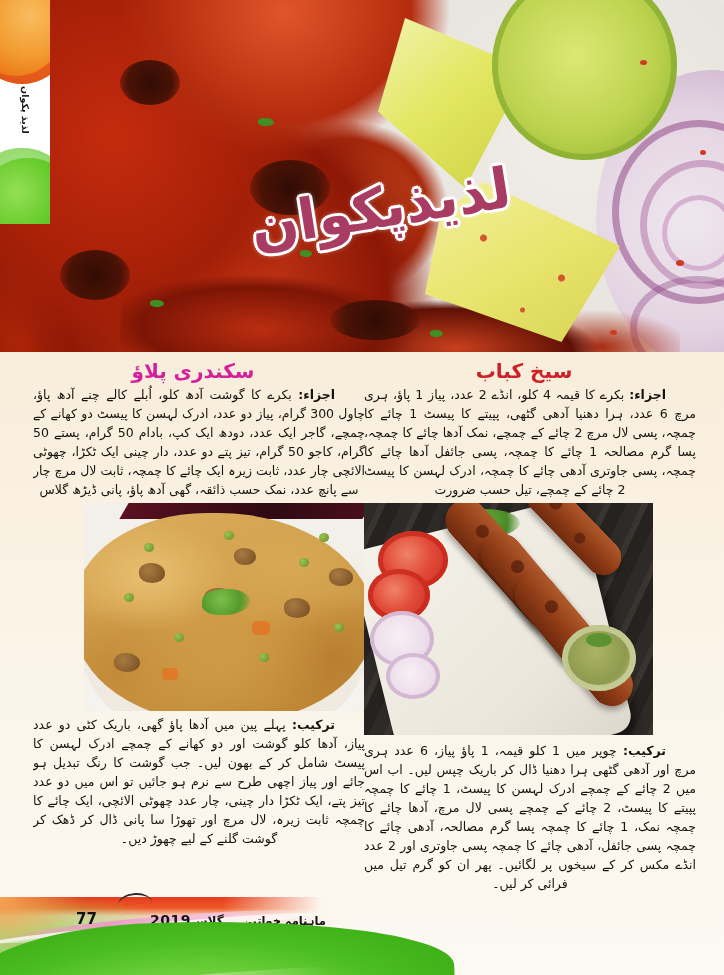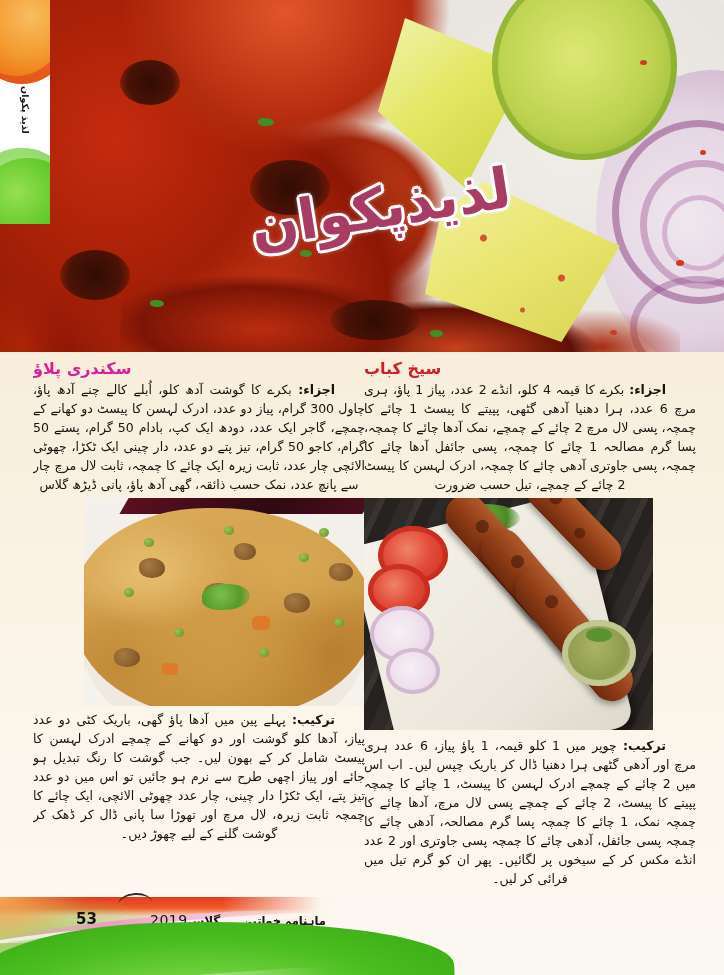--- a/index.html
+++ b/index.html
@@ -69,21 +69,21 @@
     box-shadow:inset -6px -8px 0 rgba(223,60,25,.55);}
   .blob-g{position:absolute;left:-32px;top:148px;width:108px;height:110px;border-radius:50%;
     background:radial-gradient(circle at 45% 40%,#96e055 0%,#58c520 55%,#35a80e 100%);
     box-shadow:inset 6px 10px 0 rgba(255,255,255,.35);}
   .side-label{position:absolute;left:25px;top:110px;transform:translate(-50%,-50%) rotate(90deg);
     transform-origin:center;font-size:9.5px;font-weight:bold;color:#1c1c1c;direction:rtl;white-space:nowrap;}
   
   .col{position:absolute;top:352px;height:548px;overflow:hidden;direction:rtl;}
   .col-left{left:33px;width:334px;}
   .col-right{left:364px;width:334px;}
-  .recipe-heading{margin:7px 14px 1px 0;font-size:16px;font-weight:bold;text-align:left;letter-spacing:0;}
+  .recipe-heading{margin:7px 14px 1px 0;font-size:20px;font-weight:bold;text-align:center;letter-spacing:0;}
   .col-left .recipe-heading{color:#d4219b;}
   .col-right .recipe-heading{color:#ce2127;}
   .body-par{margin:2px 2px 4px 0;font-size:12.5px;line-height:19px;color:#17130f;
     text-align:justify;text-align-last:center;text-indent:30px;}
   .body-par .lbl{font-weight:bold;}
   
   .photo{position:relative;overflow:hidden;display:block;}
   .photo-pulao{width:283px;height:208px;margin:3px 0 4px auto;background:linear-gradient(180deg,#f4f1ec 0%,#efe9e0 100%);}
   .pulao-topband{position:absolute;left:40px;top:0;width:243px;height:16px;background:linear-gradient(90deg,#5a1020,#2e0a12 60%,#4a0e1c);transform:skewX(-30deg);}
   .rice{position:absolute;left:-10px;top:10px;width:300px;height:210px;border-radius:46% 54% 50% 50%;
@@ -146,21 +146,21 @@
   .st-white{left:-10px;top:26px;width:330px;height:10px;transform:rotate(-5deg);background:rgba(255,255,255,.75);}
   .band-fade{position:absolute;right:0;top:0;width:110px;height:100%;
     background:linear-gradient(90deg,rgba(251,247,239,0) 0%,#fbf7ef 90%);}
   .band-curve{position:absolute;left:118px;top:893px;width:34px;height:9px;
     border-top:2px solid #2a2a2a;border-radius:50%/100% 100% 0 0;transform:rotate(-4deg);}
   .pg-num{position:absolute;left:76px;top:910px;font-size:15px;font-weight:bold;color:#111;}
   .pub-line{position:absolute;left:150px;top:912px;width:176px;direction:rtl;display:flex;
     justify-content:space-between;align-items:baseline;color:#151515;}
   .pub-line .mag{font-size:11.5px;font-weight:bold;}
   .pub-line .mon{font-size:12px;font-weight:bold;}
-  .pub-line .yr{font-size:14px;font-weight:normal;letter-spacing:.5px;}
+  .pub-line .yr{font-size:14px;font-weight:bold;letter-spacing:.5px;}
   .gswoosh{position:absolute;left:-24px;bottom:-30px;width:478px;height:84px;transform:rotate(-2deg);
     border-radius:60% 100% 0 0/95% 100% 0 0;
     background:radial-gradient(ellipse at 45% 100%,#90e157 0%,#4abd20 55%,#35a512 100%);}
   .gswoosh-hl{position:absolute;left:30px;bottom:14px;width:360px;height:16px;transform:rotate(-3deg);
     border-radius:50%;background:linear-gradient(90deg,rgba(205,240,170,0),#cdeFAa 40%,rgba(205,240,170,0) 90%);opacity:.8;}
 </style>
 </head>
 <body>
 
 <div class="hero">
@@ -244,21 +244,21 @@
   <p class="body-par"><span class="lbl">ترکیب:</span> <span>چوپر میں 1 کلو قیمہ، 1 پاؤ پیاز، 6 عدد ہری مرچ اور آدھی گٹھی ہرا دھنیا ڈال کر باریک چپس لیں۔ اب اس میں 2 چائے کے چمچے ادرک لہسن کا پیسٹ، 1 چائے کا چمچہ پپیتے کا پیسٹ، 2 چائے کے چمچے پسی لال مرچ، آدھا چائے کا چمچہ نمک، 1 چائے کا چمچہ پسا گرم مصالحہ، آدھی چائے کا چمچہ پسی جائفل، آدھی چائے کا چمچہ پسی جاوتری اور 2 عدد انڈے مکس کر کے سیخوں پر لگائیں۔ پھر ان کو گرم تیل میں فرائی کر لیں۔</span></p>
 </section>
 
 <div class="footer-band">
   <div class="streak st-pink"></div>
   <div class="streak st-white"></div>
   <div class="streak st-green"></div>
   <div class="band-fade"></div>
 </div>
 <div class="band-curve"></div>
-<span class="pg-num">53</span>
+<span class="pg-num">77</span>
 <div class="pub-line">
   <span class="mag">ماہنامہ خواتین دنیا</span>
   <span class="mon">گلاس</span>
   <span class="yr">2019</span>
 </div>
 <div class="gswoosh">
   <div class="gswoosh-hl"></div>
 </div>
 
 </body></html>

